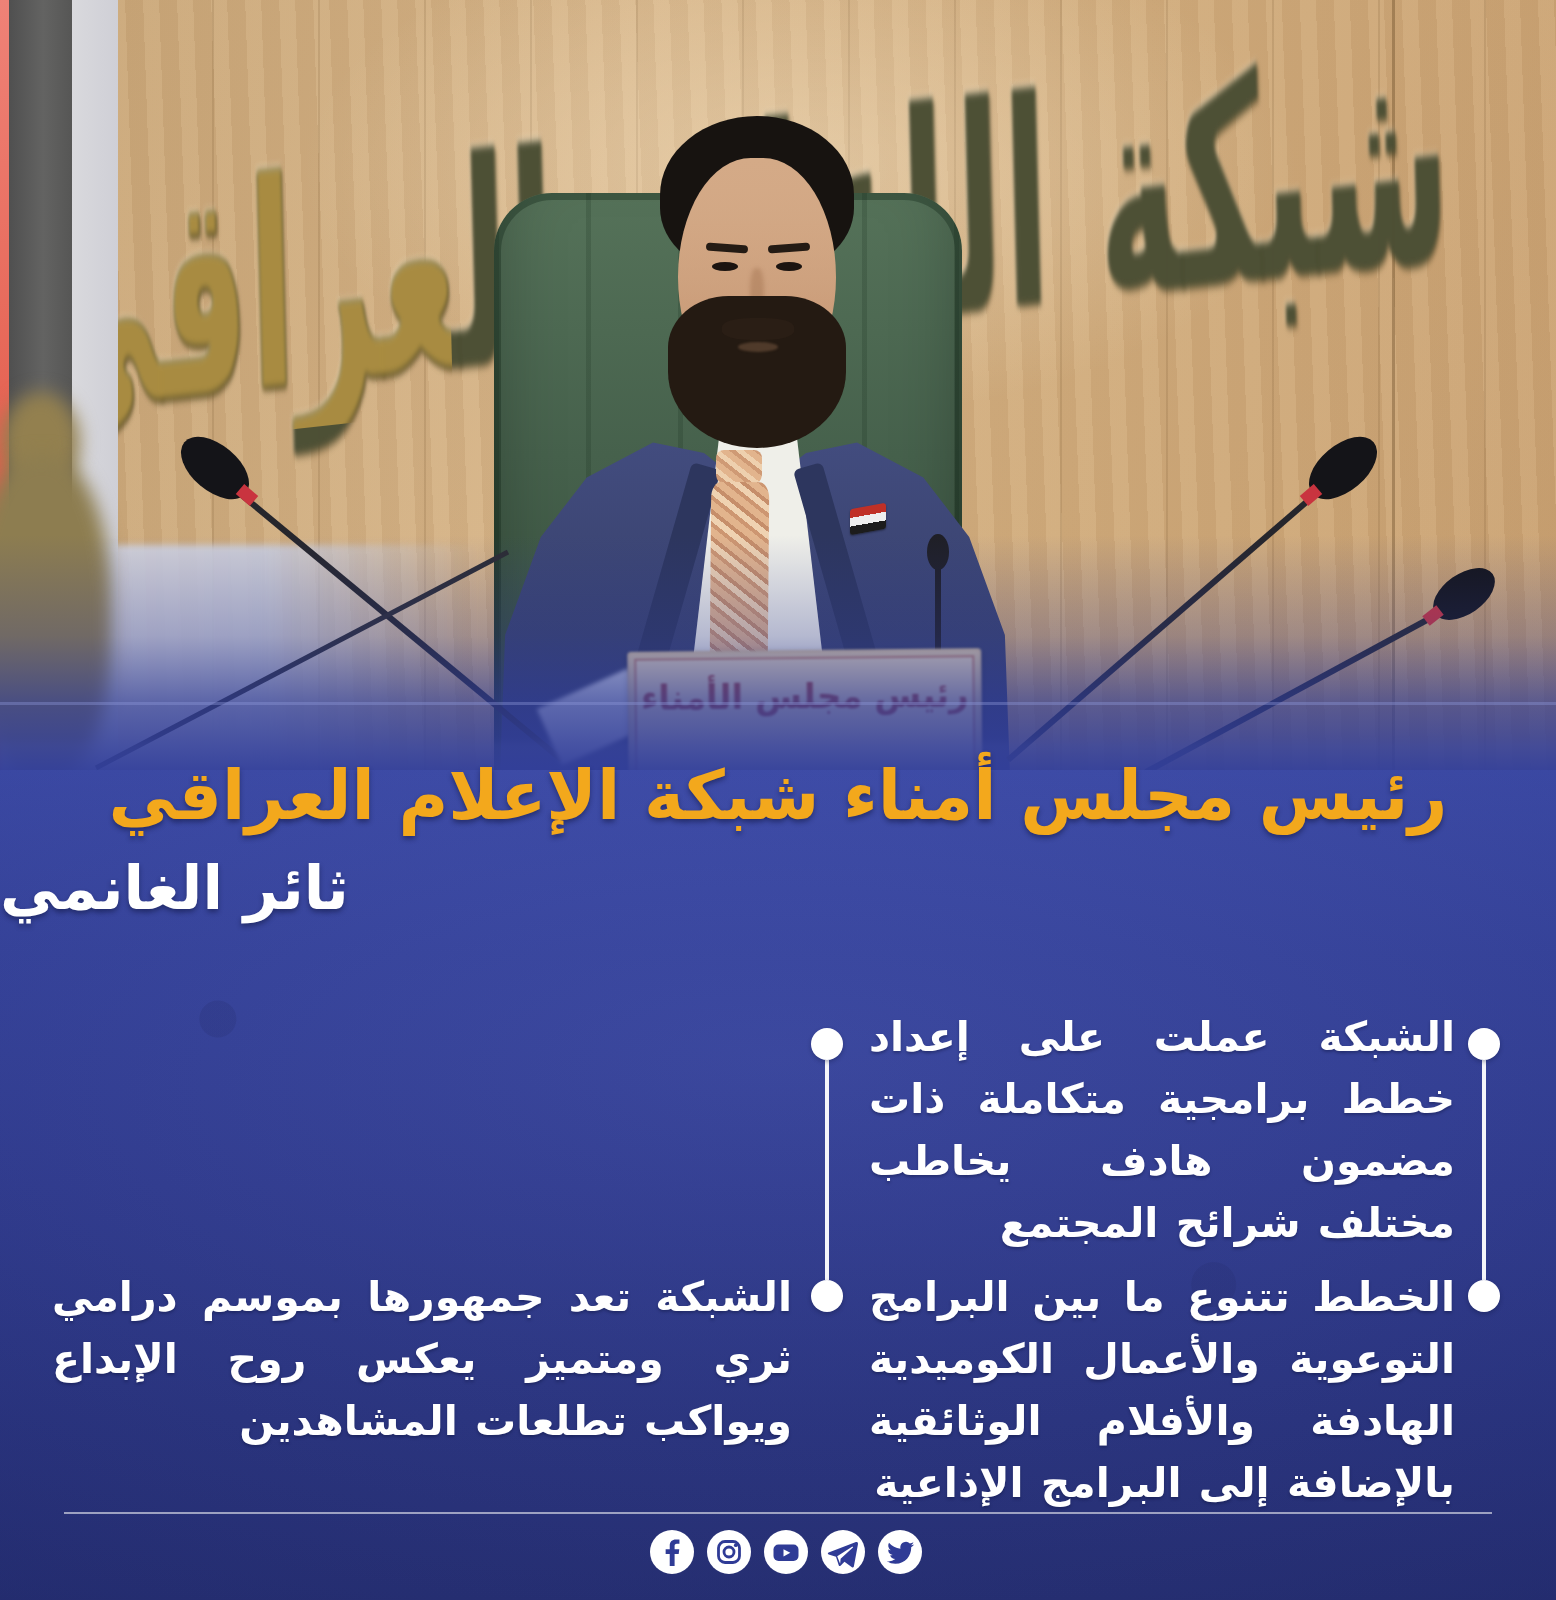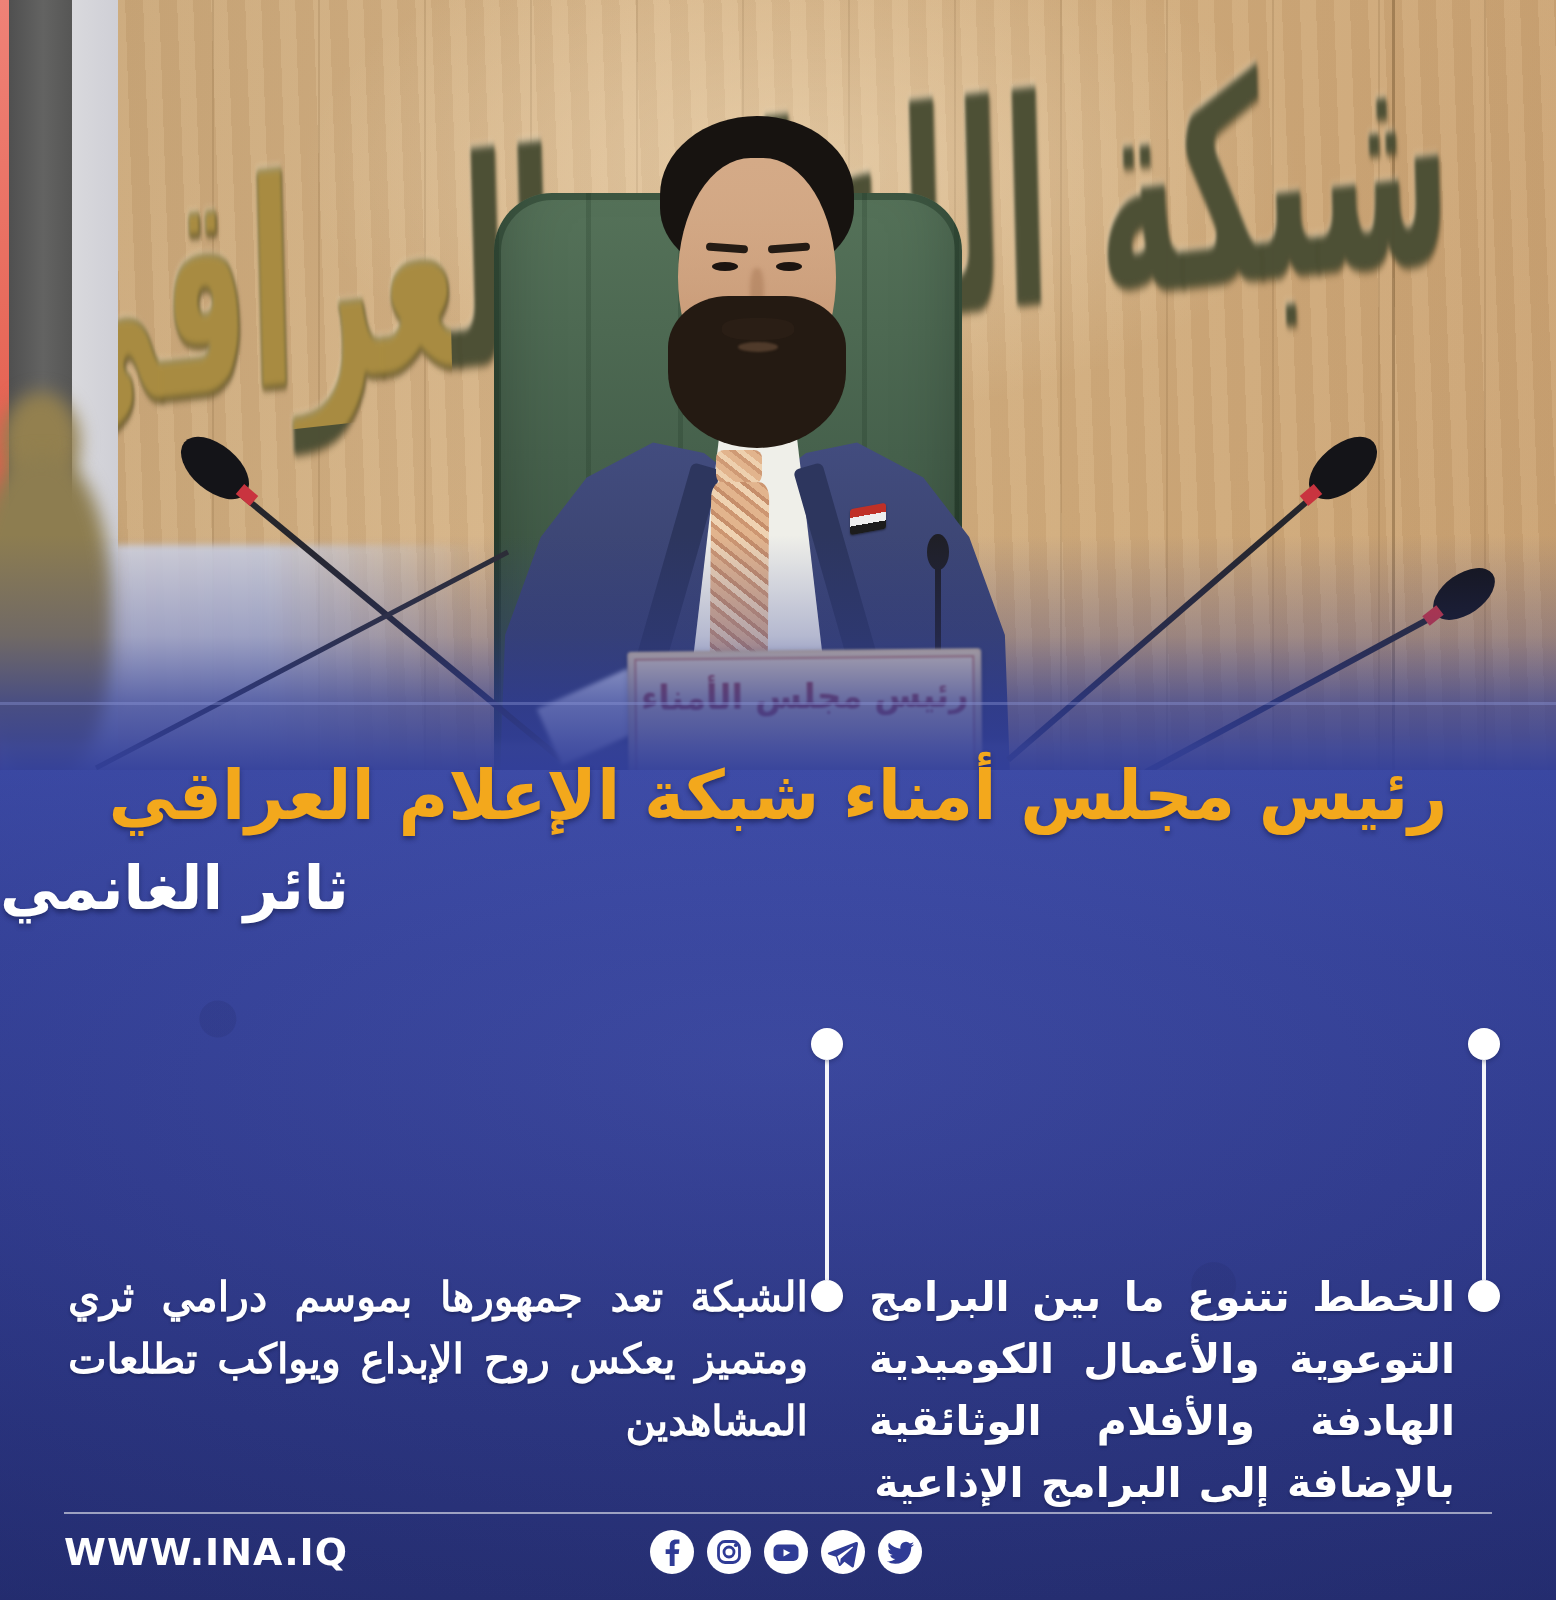--- a/index.html
+++ b/index.html
@@ -117,21 +117,21 @@
     color:#ffffff;font-weight:bold;font-size:60px;line-height:84px;
     text-shadow:0 3px 5px rgba(10,15,50,.45);}
 
   
   .item{position:absolute;direction:rtl;text-align:justify;text-align-last:right;color:#fff;
     font-weight:bold;font-size:41px;line-height:62px;word-spacing:3px;
     text-shadow:0 2px 3px rgba(10,15,50,.35);}
   .item.r1{top:1006px;right:101px;width:586px;}
   .item.l1{top:1006px;right:756px;width:740px;}
   .item.r2{top:1266px;right:101px;width:586px;}
-  .item.l2{top:1266px;right:748px;width:740px;font-family:Liberation Serif, serif;}
+  .item.l2{top:1266px;right:764px;width:740px;}
   .dot{position:absolute;width:32px;height:32px;border-radius:50%;background:#fff;
     box-shadow:0 2px 4px rgba(10,15,50,.3);}
   .dot.rd1{left:1468px;top:1028px;} .dot.ld1{left:811px;top:1028px;}
   .dot.rd2{left:1468px;top:1280px;} .dot.ld2{left:811px;top:1280px;}
   .thread{position:absolute;width:4px;background:rgba(255,255,255,.95);}
   .thread.rt{left:1482px;top:1060px;height:220px;}
   .thread.lt{left:825px;top:1060px;height:220px;}
 
   
   .footer-line{position:absolute;left:64px;top:1512px;width:1428px;height:2px;background:rgba(255,255,255,.55);}
@@ -209,32 +209,32 @@
     <div class="desk-sheen"></div>
   </div>
 
   <div class="fade"></div>
   <div class="fade-band"></div>
   <div class="blue"></div>
 
   <div class="headline">رئيس مجلس أمناء شبكة الإعلام العراقي</div>
   <div class="subhead">ثائر الغانمي</div>
 
+  <div class="item r1">الشبكة عملت على إعداد خطط برامجية متكاملة ذات مضمون هادف يخاطب مختلف شرائح المجتمع</div>
   <div class="item r2">الخطط تتنوع ما بين البرامج التوعوية والأعمال الكوميدية الهادفة والأفلام الوثائقية بالإضافة إلى البرامج الإذاعية</div>
   <div class="item l2">الشبكة تعد جمهورها بموسم درامي ثري ومتميز يعكس روح الإبداع ويواكب تطلعات المشاهدين</div>
 
   <div class="thread rt"></div>
   <div class="thread lt"></div>
   <div class="dot rd1"></div>
   <div class="dot ld1"></div>
   <div class="dot rd2"></div>
   <div class="dot ld2"></div>
 
   <div class="footer-line"></div>
-  <div class="site">WWW.INA.IQ</div>
 
   <div class="socials">
     <svg width="48" height="48" viewBox="0 0 48 48">
       <circle cx="24" cy="24" r="22" fill="#fff"></circle>
       <path fill="#2f3b96" d="M26.6 38V25.9h4.07l.61-4.72H26.6v-3.01c0-1.37.38-2.3 2.34-2.3h2.5V11.6c-.43-.06-1.92-.19-3.64-.19-3.6 0-6.07 2.2-6.07 6.24v3.53h-4.08v4.72h4.08V38z"></path>
     </svg>
     <svg width="48" height="48" viewBox="0 0 48 48">
       <circle cx="24" cy="24" r="22" fill="#fff"></circle>
       <rect x="13.5" y="13.5" width="21" height="21" rx="6.5" fill="none" stroke="#2f3b96" stroke-width="2.8"></rect>
       <circle cx="24" cy="24" r="5" fill="none" stroke="#2f3b96" stroke-width="2.8"></circle>

